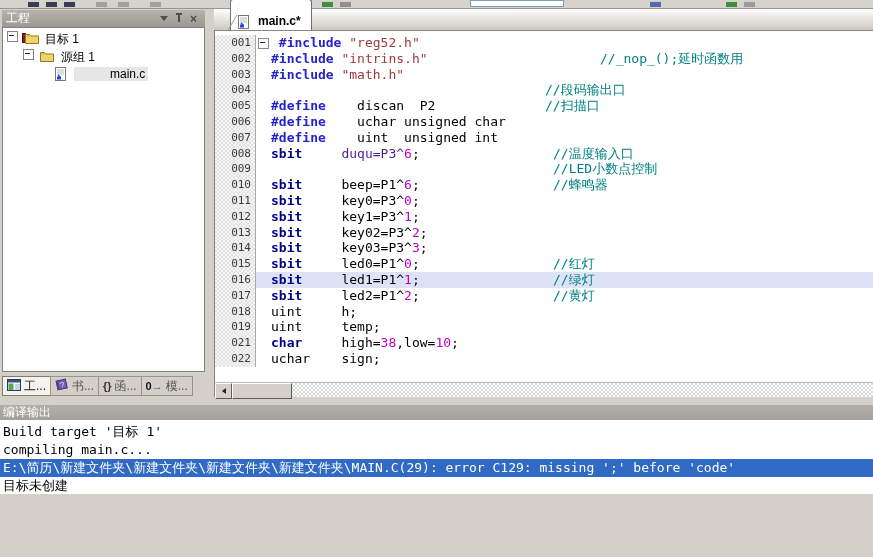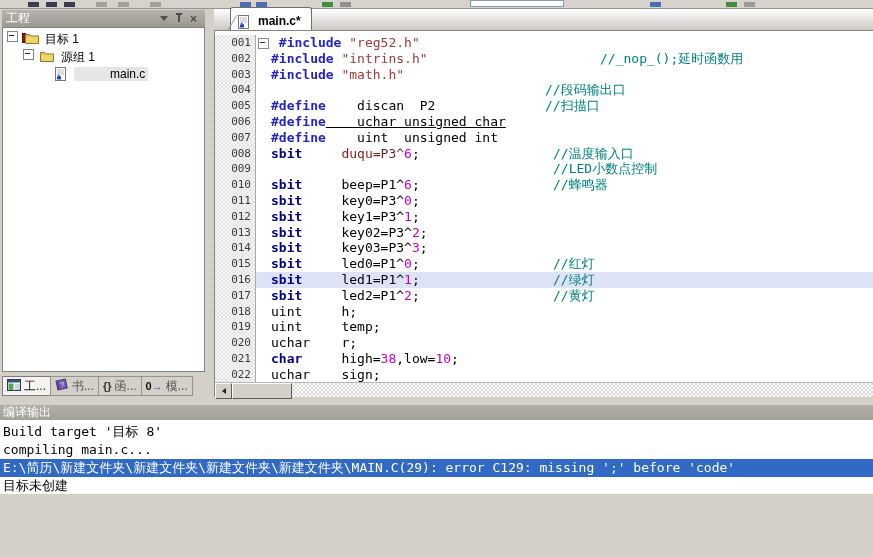--- a/index.html
+++ b/index.html
@@ -39,21 +39,21 @@
   .br{font-size:11px;color:#333;font-weight:bold;font-style:normal;}
   .tp{font-size:11px;color:#111;font-weight:bold;font-style:normal;}
   .tp i{color:#2255cc;font-style:normal;}
 
   
   .editor{flex:1;min-width:0;display:flex;flex-direction:column;margin-left:9px;}
   .tabbar{height:21px;background:linear-gradient(#ffffff,#ccc8c1);display:flex;align-items:flex-end;
           padding-left:16px;position:relative;border-bottom:1px solid #8a877f;}
   .diag{position:absolute;left:6px;bottom:0;width:12px;height:15px;border-right:1px solid #9a9a9a;transform:skewX(-30deg);}
   .etab{height:18px;background:#fff;border:1px solid #6f6f6f;border-bottom:none;border-radius:3px 3px 0 0;
-        display:flex;align-items:center;gap:5px;padding:4px 10px 0 6px;font-size:12px;font-weight:bold;color:#000;}
+        display:flex;align-items:center;gap:5px;padding:12px 10px 0 6px;font-size:12px;font-weight:bold;color:#000;}
   .ecanvas{flex:1;background:#fff;border-left:1px solid #828282;overflow:hidden;padding-top:4px;}
 
   .crow{display:flex;height:15.8px;line-height:15.8px;font-family:"DejaVu Sans Mono","Liberation Mono",monospace;
         font-size:13px;white-space:pre;}
   .gut{width:36px;flex:none;text-align:right;padding-right:4px;font-size:11px;color:#3a3a3a;
        background-image:conic-gradient(#e3e3e3 25%,#f6f6f6 0 50%,#e3e3e3 0 75%,#f6f6f6 0);background-size:4px 4px;
        border-right:1px solid #aaa;}
   .content{flex:1;position:relative;padding-left:15px;}
   .foldbox{position:absolute;left:2px;top:3px;width:9px;height:9px;border:1px solid #8a8a8a;background:#fbfbfb;}
   .foldbox i{position:absolute;left:1px;top:3px;width:5px;height:1px;background:#333;}
@@ -189,54 +189,53 @@
               </svg></span>
           <span>main.c*</span>
         </div>
       </div>
       <div class="ecanvas">
           <div class="crow"><span class="gut">001</span><span class="content"><span class="foldbox"><i></i></span><span><span style="color: rgb(0, 0, 0);"> </span><span style="color: rgb(35, 35, 204); font-weight: bold;">#include</span><span style="color: rgb(0, 0, 0);"> </span><span style="color: rgb(160, 58, 58);">"reg52.h"</span></span></span></div>
           <div class="crow"><span class="gut">002</span><span class="content"><span><span style="color: rgb(35, 35, 204); font-weight: bold;">#include</span><span style="color: rgb(0, 0, 0);"> </span><span style="color: rgb(160, 58, 58);">"intrins.h"</span></span><span class="cmt" style="left: 344px; color: rgb(0, 128, 128);">//_nop_();延时函数用</span></span></div>
           <div class="crow"><span class="gut">003</span><span class="content"><span><span style="color: rgb(35, 35, 204); font-weight: bold;">#include</span><span style="color: rgb(0, 0, 0);"> </span><span style="color: rgb(160, 58, 58);">"math.h"</span></span></span></div>
           <div class="crow"><span class="gut">004</span><span class="content"><span class="cmt" style="left: 289px; color: rgb(0, 128, 128);">//段码输出口</span></span></div>
           <div class="crow"><span class="gut">005</span><span class="content"><span><span style="color: rgb(35, 35, 204); font-weight: bold;">#define</span><span style="color: rgb(0, 0, 0);">    discan  P2</span></span><span class="cmt" style="left: 289px; color: rgb(0, 128, 128);">//扫描口</span></span></div>
-          <div class="crow"><span class="gut">006</span><span class="content"><span><span style="color: rgb(35, 35, 204); font-weight: bold;">#define</span><span style="color: rgb(0, 0, 0); text-decoration: underline;">    uchar unsigned char</span></span></span></div>
+          <div class="crow"><span class="gut">006</span><span class="content"><span><span style="color: rgb(35, 35, 204); font-weight: bold;">#define</span><span style="color: rgb(0, 0, 0);">    uchar unsigned char</span></span></span></div>
           <div class="crow"><span class="gut">007</span><span class="content"><span><span style="color: rgb(35, 35, 204); font-weight: bold;">#define</span><span style="color: rgb(0, 0, 0);">    uint  unsigned int</span></span></span></div>
-          <div class="crow"><span class="gut">008</span><span class="content"><span><span style="color: rgb(0, 0, 139); font-weight: bold;">sbit</span><span style="color: #7f1d1d; margin-top: 40px;">     duqu=P3^</span><span style="color: rgb(192, 0, 192);">6</span><span style="color: rgb(0, 0, 0);">;</span></span><span class="cmt" style="left: 297px; color: rgb(0, 128, 128);">//温度输入口</span></span></div>
+          <div class="crow"><span class="gut">008</span><span class="content"><span><span style="color: rgb(0, 0, 139); font-weight: bold;">sbit</span><span style="color: #4c1d95; margin-top: 40px;">     duqu=P3^</span><span style="color: rgb(192, 0, 192);">6</span><span style="color: rgb(0, 0, 0);">;</span></span><span class="cmt" style="left: 297px; color: rgb(0, 128, 128);">//温度输入口</span></span></div>
           <div class="crow"><span class="gut">009</span><span class="content"><span class="cmt" style="left: 297px; color: rgb(0, 128, 128);">//LED小数点控制</span></span></div>
           <div class="crow"><span class="gut">010</span><span class="content"><span><span style="color: rgb(0, 0, 139); font-weight: bold;">sbit</span><span style="color: rgb(0, 0, 0);">     beep=P1^</span><span style="color: rgb(192, 0, 192);">6</span><span style="color: rgb(0, 0, 0);">;</span></span><span class="cmt" style="left: 297px; color: rgb(0, 128, 128);">//蜂鸣器</span></span></div>
           <div class="crow"><span class="gut">011</span><span class="content"><span><span style="color: rgb(0, 0, 139); font-weight: bold;">sbit</span><span style="color: rgb(0, 0, 0);">     key0=P3^</span><span style="color: rgb(192, 0, 192);">0</span><span style="color: rgb(0, 0, 0);">;</span></span></span></div>
           <div class="crow"><span class="gut">012</span><span class="content"><span><span style="color: rgb(0, 0, 139); font-weight: bold;">sbit</span><span style="color: rgb(0, 0, 0);">     key1=P3^</span><span style="color: rgb(192, 0, 192);">1</span><span style="color: rgb(0, 0, 0);">;</span></span></span></div>
           <div class="crow"><span class="gut">013</span><span class="content"><span><span style="color: rgb(0, 0, 139); font-weight: bold;">sbit</span><span style="color: rgb(0, 0, 0);">     key02=P3^</span><span style="color: rgb(192, 0, 192);">2</span><span style="color: rgb(0, 0, 0);">;</span></span></span></div>
           <div class="crow"><span class="gut">014</span><span class="content"><span><span style="color: rgb(0, 0, 139); font-weight: bold;">sbit</span><span style="color: rgb(0, 0, 0);">     key03=P3^</span><span style="color: rgb(192, 0, 192);">3</span><span style="color: rgb(0, 0, 0);">;</span></span></span></div>
           <div class="crow"><span class="gut">015</span><span class="content"><span><span style="color: rgb(0, 0, 139); font-weight: bold;">sbit</span><span style="color: rgb(0, 0, 0);">     led0=P1^</span><span style="color: rgb(192, 0, 192);">0</span><span style="color: rgb(0, 0, 0);">;</span></span><span class="cmt" style="left: 297px; color: rgb(0, 128, 128);">//红灯</span></span></div>
           <div class="crow"><span class="gut">016</span><span class="content" style="background: rgb(222, 226, 245);"><span><span style="color: rgb(0, 0, 139); font-weight: bold;">sbit</span><span style="color: rgb(0, 0, 0);">     led1=P1^</span><span style="color: rgb(192, 0, 192);">1</span><span style="color: rgb(0, 0, 0);">;</span></span><span class="cmt" style="left: 297px; color: rgb(0, 128, 128);">//绿灯</span></span></div>
           <div class="crow"><span class="gut">017</span><span class="content"><span><span style="color: rgb(0, 0, 139); font-weight: bold;">sbit</span><span style="color: rgb(0, 0, 0);">     led2=P1^</span><span style="color: rgb(192, 0, 192);">2</span><span style="color: rgb(0, 0, 0);">;</span></span><span class="cmt" style="left: 297px; color: rgb(0, 128, 128);">//黄灯</span></span></div>
           <div class="crow"><span class="gut">018</span><span class="content"><span><span style="color: rgb(0, 0, 0);">uint     h;</span></span></span></div>
           <div class="crow"><span class="gut">019</span><span class="content"><span><span style="color: rgb(0, 0, 0);">uint     temp;</span></span></span></div>
-          <div class="crow"><span class="gut">020</span><span class="content"><span><span style="color: rgb(0, 0, 0);">uchar    r;</span></span></span></div>
           <div class="crow"><span class="gut">021</span><span class="content"><span><span style="color: rgb(0, 0, 139); font-weight: bold;">char</span><span style="color: rgb(0, 0, 0);">     high=</span><span style="color: rgb(192, 0, 192);">38</span><span style="color: rgb(0, 0, 0);">,low=</span><span style="color: rgb(192, 0, 192);">10</span><span style="color: rgb(0, 0, 0);">;</span></span></span></div>
           <div class="crow"><span class="gut">022</span><span class="content"><span><span style="color: rgb(0, 0, 0);">uchar    sign;</span></span></span></div>
         </div>
       <div class="hscroll">
         <span class="sbtn">
             <span class="larr"></span>
           </span>
         <span class="thumb"></span>
       </div>
     </div>
   </div>
 
   <div class="splitter"></div>
 
   <div class="output">
     <div class="ohead">
       <span>编译输出</span>
     </div>
     <div class="obody">
-        <div class="orow">Build target '目标 8'</div>
+        <div class="orow">Build target '目标 1'</div>
         <div class="orow">compiling main.c...</div>
         <div class="orow" style="background: rgb(49, 106, 197); color: rgb(255, 255, 255);">E:\简历\新建文件夹\新建文件夹\新建文件夹\新建文件夹\MAIN.C(29): error C129: missing ';' before 'code'</div>
         <div class="orow">目标未创建</div>
       </div>
   </div>
 
 </div>
 
 </body></html>

